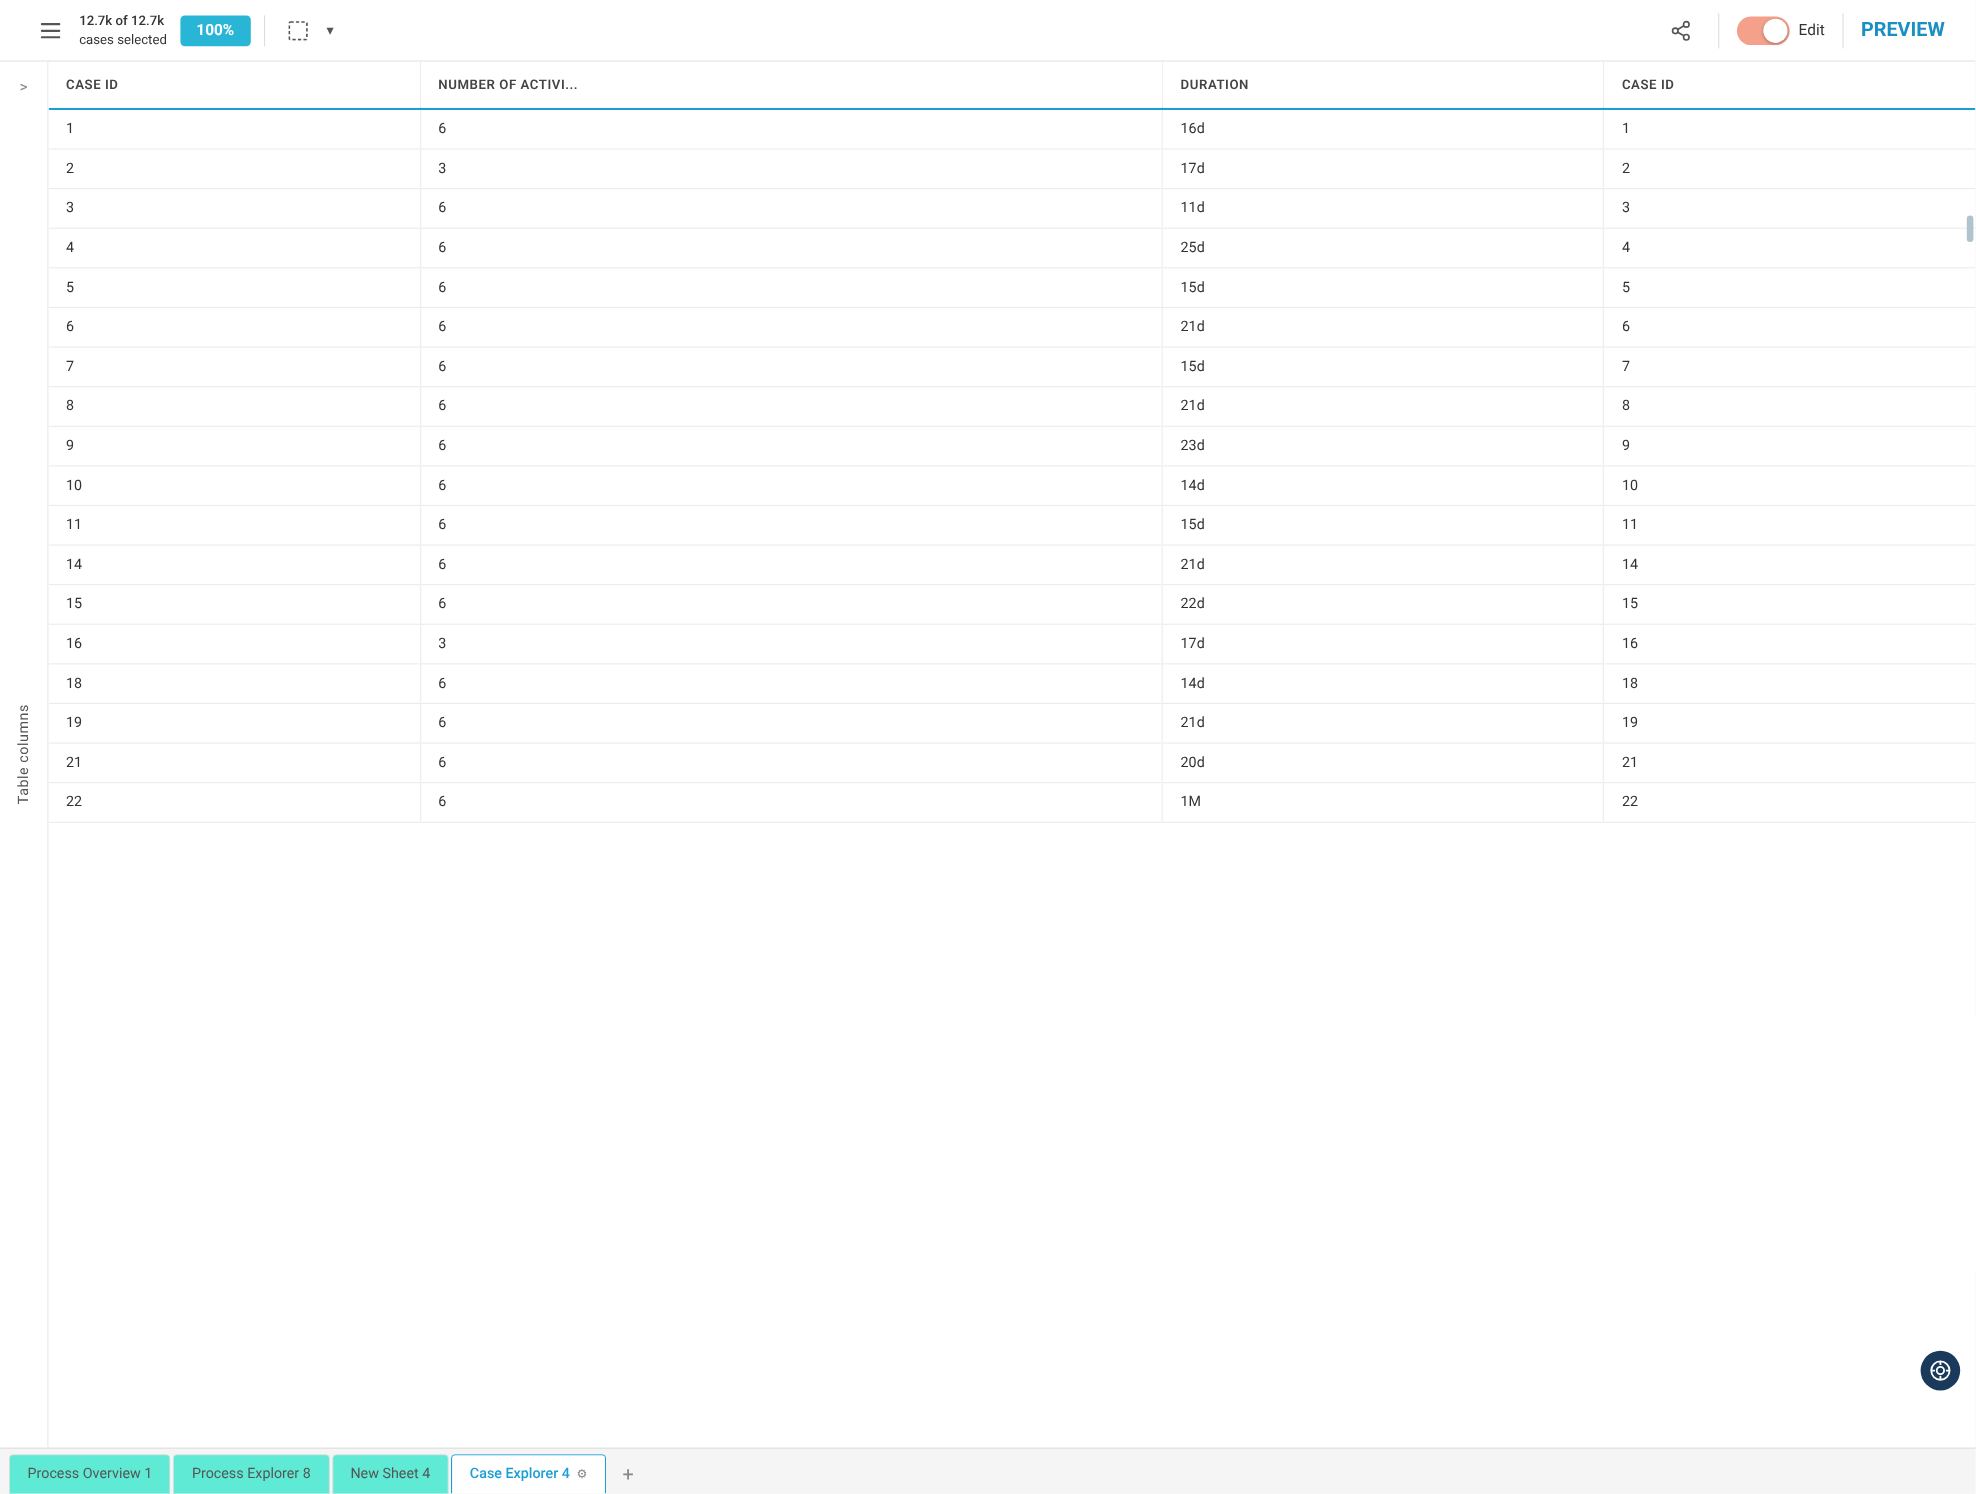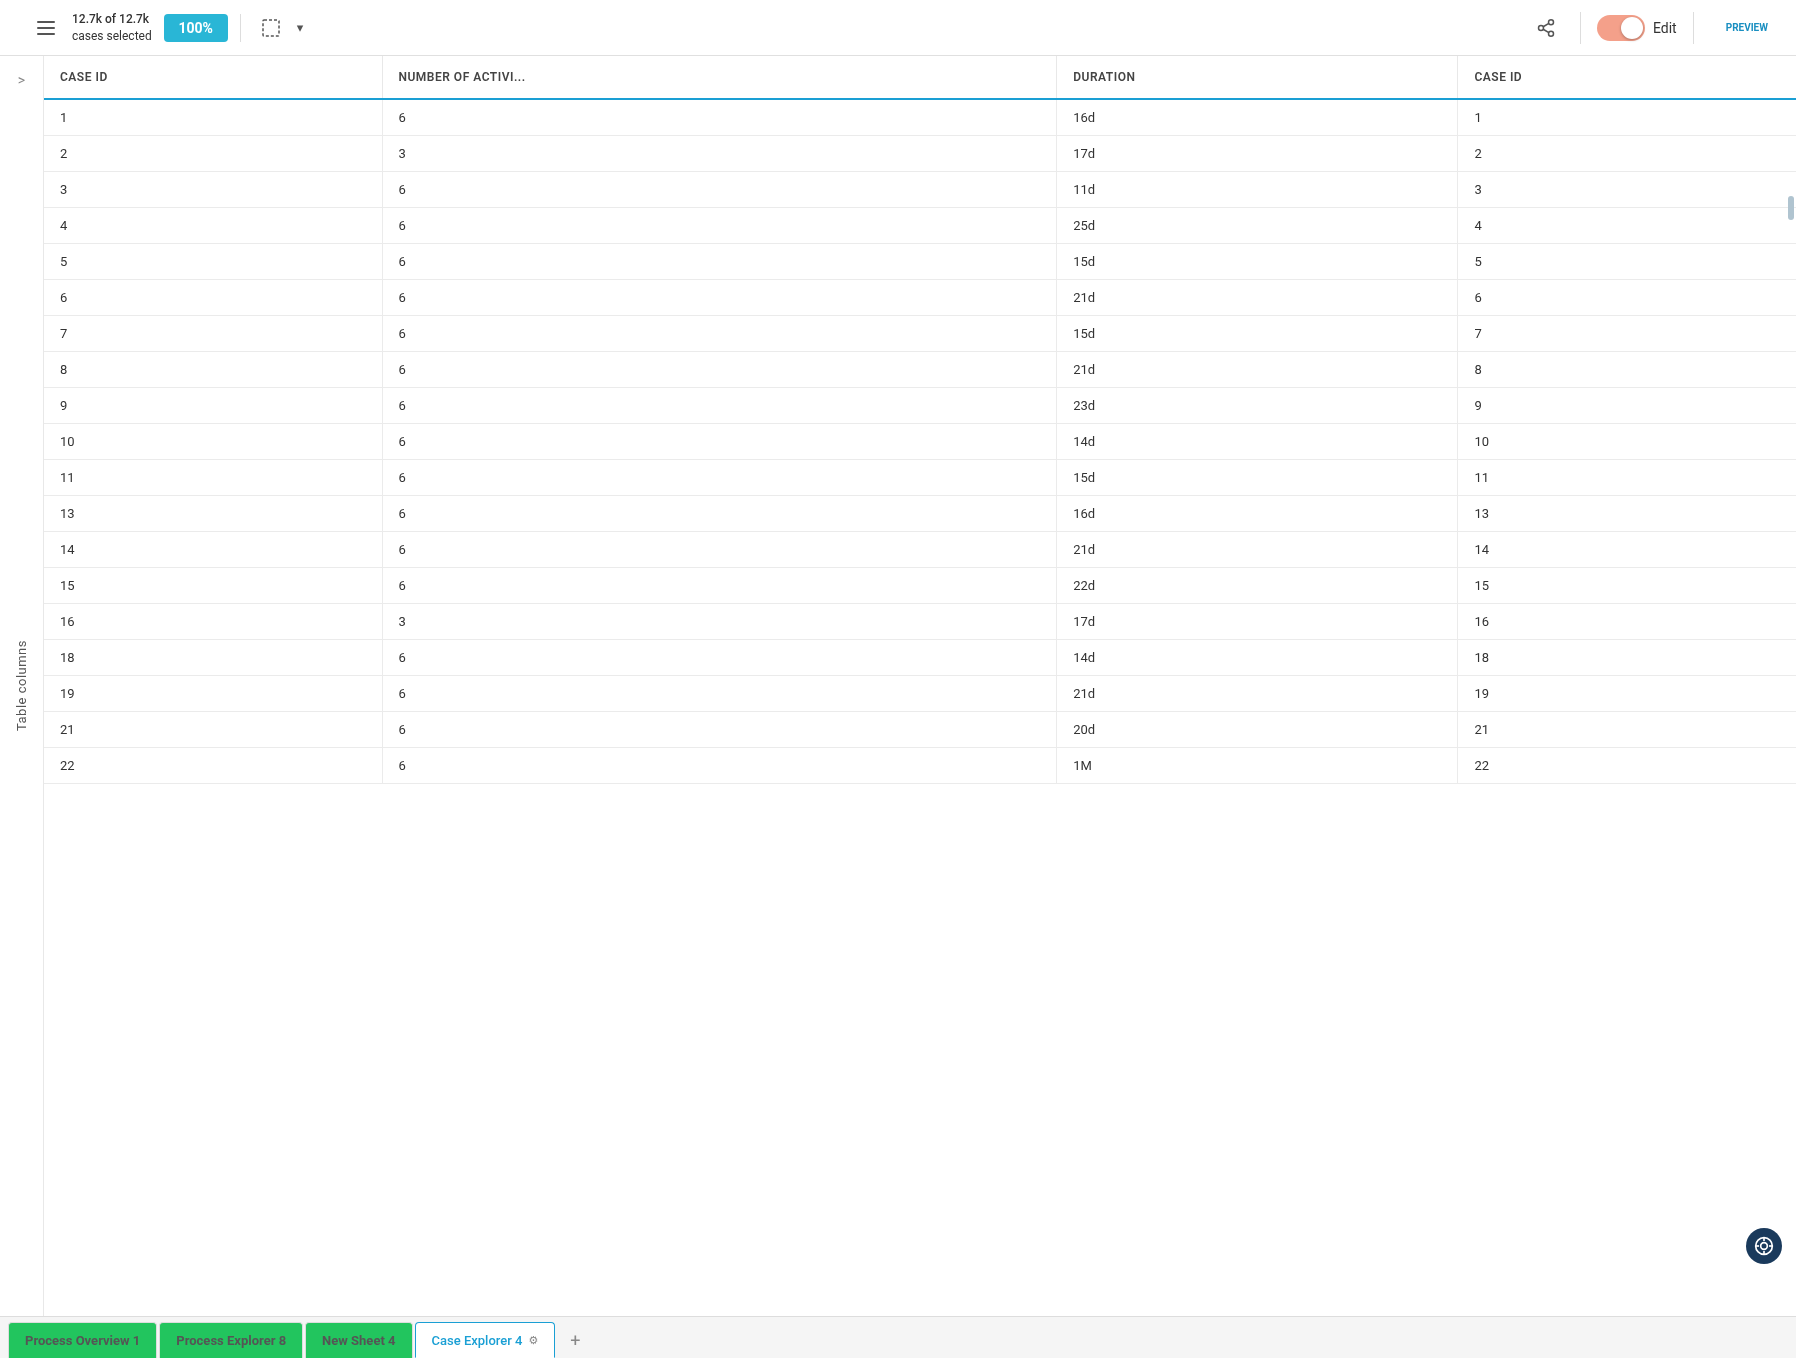--- a/index.html
+++ b/index.html
@@ -27,21 +27,21 @@
     .toggle {
       width: 48px; height: 26px; border-radius: 13px; background: #f4a08a;
       position: relative; cursor: pointer;
     }
     .toggle-knob {
       width: 22px; height: 22px; border-radius: 50%; background: #fff;
       position: absolute; top: 2px; right: 2px;
       box-shadow: 0 1px 3px rgba(0,0,0,0.3);
     }
     .edit-label { font-size: 14px; color: #333; }
-    .preview-label { font-size: 10px; font-weight: 700; color: #1a8fc1; margin-left: 16px; }
+    .preview-label { font-size: 18px; font-weight: 700; color: #1a8fc1; }
     .toolbar-divider { width: 1px; height: 32px; background: #ddd; margin: 0 8px; }
 
     
     .main-area { display: flex; flex: 1; overflow: hidden; }
 
     
     .side-panel {
       width: 44px; display: flex; align-items: center; justify-content: center;
       background: #fff; border-right: 1px solid #e8e8e8; flex-shrink: 0;
       position: relative;
@@ -75,23 +75,22 @@
     }
 
     
     .tabs-bar {
       height: 42px; background: #f5f5f5; border-top: 1px solid #ddd;
       display: flex; align-items: flex-end; padding: 0 0 0 0; flex-shrink: 0;
     }
     .tab {
       height: 36px; padding: 0 16px; display: flex; align-items: center;
       font-size: 13px; color: #555; border: 1px solid #ddd; border-bottom: none;
-      background: #22c55e; cursor: pointer; border-radius: 4px 4px 0 0; margin-right: 2px;
+      background: #5eead4; cursor: pointer; border-radius: 4px 4px 0 0; margin-right: 2px;
       white-space: nowrap;
-      font-weight: bold;
     }
     .tab.active { background: #fff; color: #1a9fd4; font-weight: 500; border-color: #1a9fd4; border-bottom: 1px solid #fff; }
     .tab-icon { margin-left: 6px; font-size: 11px; color: #888; }
     .tab-add { width: 36px; height: 36px; display: flex; align-items: center; justify-content: center; cursor: pointer; font-size: 18px; color: #888; }
 
     
     .float-icon {
       position: absolute; right: 12px; bottom: 60px;
       width: 36px; height: 36px; border-radius: 50%; background: #1a3a5c;
       display: flex; align-items: center; justify-content: center; cursor: pointer;
@@ -229,26 +228,20 @@
             <td>10</td>
             <td>6</td>
             <td>14d</td>
             <td>10</td>
           </tr>
           <tr>
             <td>11</td>
             <td>6</td>
             <td>15d</td>
             <td>11</td>
-          </tr>
-          <tr>
-            <td>13</td>
-            <td>6</td>
-            <td>16d</td>
-            <td>13</td>
           </tr>
           <tr>
             <td>14</td>
             <td>6</td>
             <td>21d</td>
             <td>14</td>
           </tr>
           <tr>
             <td>15</td>
             <td>6</td>

